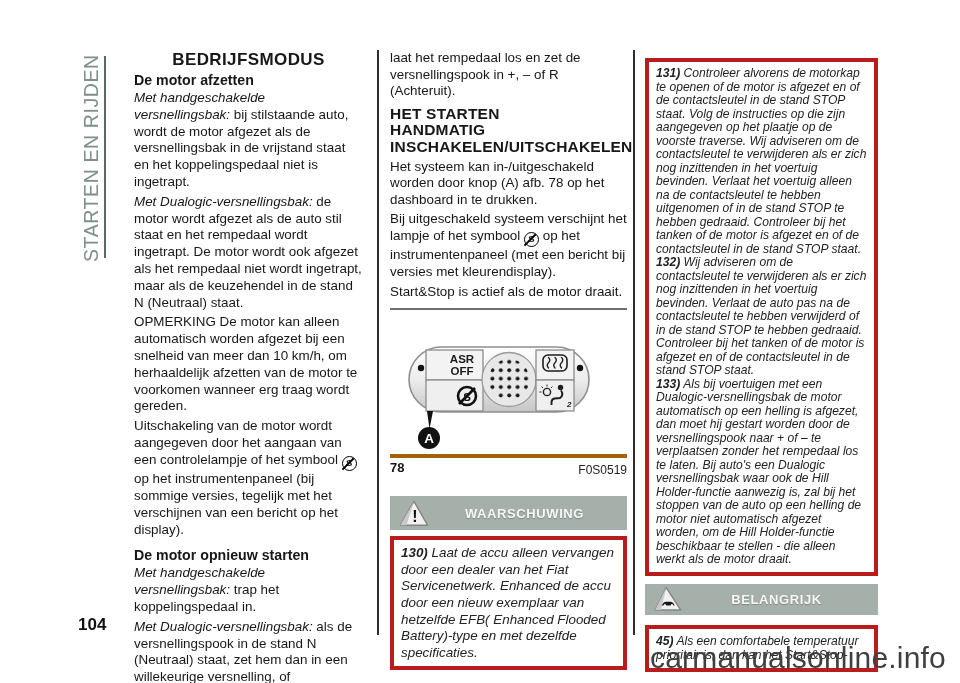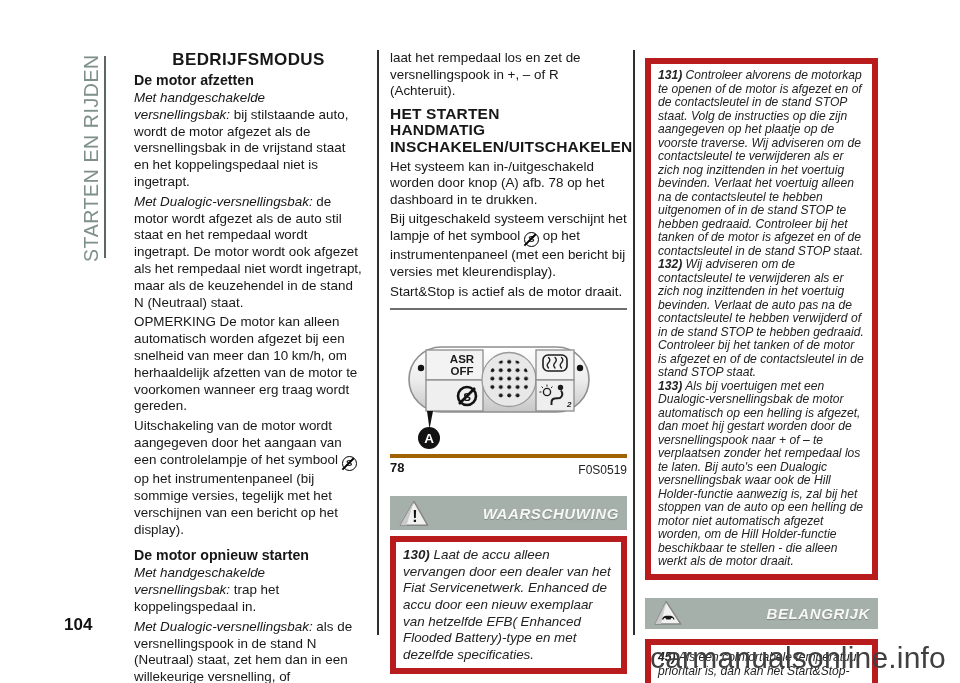--- a/index.html
+++ b/index.html
@@ -3,21 +3,21 @@
 <meta charset="utf-8">
 <style>
   html,body{margin:0;padding:0;background:#ffffff;}
   #page{position:relative;width:960px;height:683px;background:#ffffff;overflow:hidden;
         font-family:"Liberation Sans",sans-serif;color:#171717;}
 
   
   .v-label{position:absolute;left:80px;top:262px;transform:rotate(-90deg);transform-origin:0 0;
            white-space:nowrap;font-size:19.5px;letter-spacing:0.6px;color:#7f8f8a;}
   .v-rule{position:absolute;left:104px;top:56px;width:2px;height:202px;background:#5c6662;}
-  .pagenum{position:absolute;left:64px;top:615px;font-size:17px;font-weight:bold;color:#111;}
+  .pagenum{position:absolute;left:78px;top:615px;font-size:17px;font-weight:bold;color:#111;}
 
   
   .col{position:absolute;top:50px;}
   #col1{left:134px;width:229px;}
   #col2{left:390px;width:237px;}
   #col3{left:645px;width:233px;}
   .divider{position:absolute;top:50px;height:585px;width:2px;background:#2e2e2e;}
   #div1{left:377px;} #div2{left:633px;}
 
   .h1{font-size:17px;font-weight:bold;letter-spacing:0.4px;line-height:20px;margin:0 0 2px 0;text-align:center;}
@@ -37,25 +37,25 @@
   .hr2{border:0;border-top:2px solid #6e6e6e;margin:8px 0 0 0;}
 
   .fig{margin-top:31px;}
   .fig svg{display:block;margin-left:6px;}
   .figcap{display:flex;justify-content:space-between;align-items:flex-start;
           border-top:4px solid #a16207;padding-top:2px;margin-top:1px;}
   .fig-num{font-size:13px;font-weight:bold;}
   .fig-code{font-size:12px;font-weight:normal;padding-top:3px;color:#222;}
 
   .band{display:flex;align-items:center;background:#a6b0ab;height:34px;margin-top:19px;padding:0 8px;}
-  .band .btxt{flex:1;text-align:right;font-weight:bold;font-style:italic;font-size:15px;
+  .band .btxt{flex:1;text-align:center;font-weight:bold;font-size:13px;
               color:#f7f7f7;letter-spacing:0.6px;text-shadow:0 1px 1px #7d8782;}
-  .band3{height:31px;margin-top:18px;}
-
-  .notebox{border:6px solid #b91c1c;padding:5px 7px;font-style:italic;color:#232323;}
+  .band3{height:31px;margin-top:8px;}
+
+  .notebox{border:4px solid #b91c1c;padding:5px 7px;font-style:italic;color:#232323;}
   .notebox p{margin:0;}
   #col2 .notebox{margin-top:6px;font-size:12.6px;line-height:15.3px;}
   #col3 .notebox{margin-top:8px;font-size:12.1px;line-height:13.5px;}
   #col3 .notebox.small{margin-top:10px;line-height:14.6px;}
   .nlabel{font-weight:bold;}
 
   .wm{position:absolute;right:14px;bottom:8px;font-size:30px;color:#404040;letter-spacing:0.2px;}
 </style>
 </head>
 <body>

